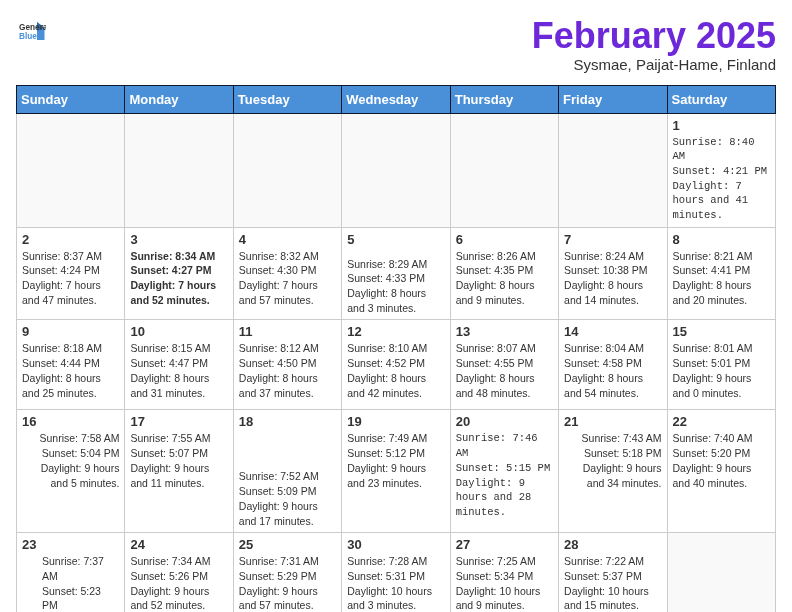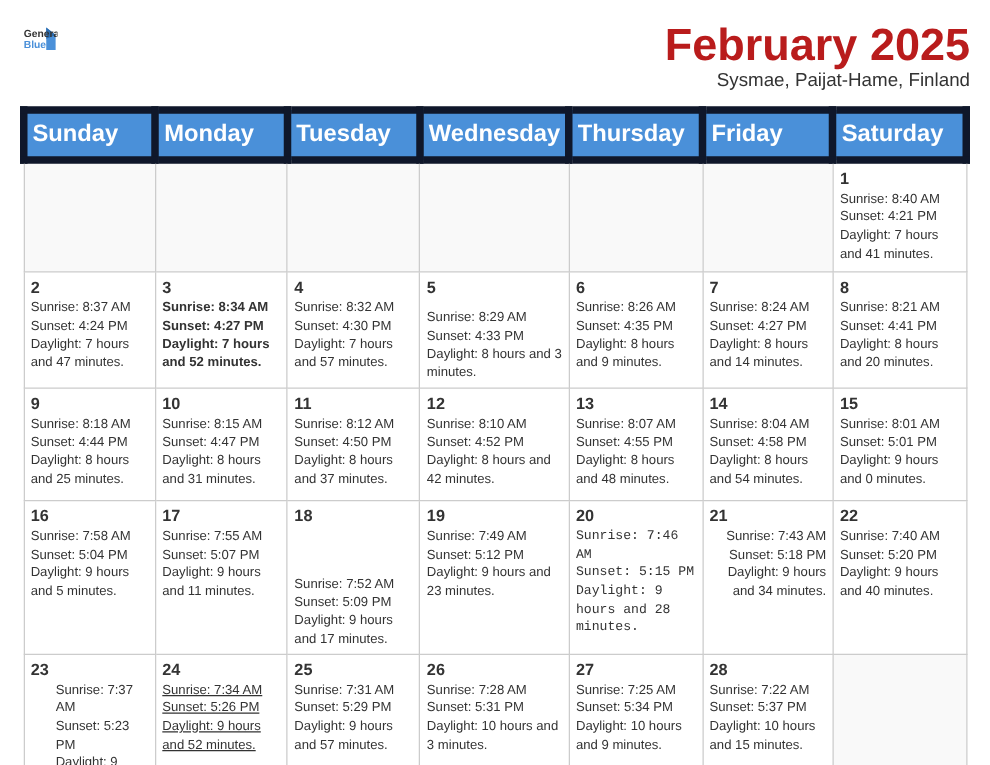--- a/index.html
+++ b/index.html
@@ -24,39 +24,39 @@
     .logo-icon {
       width: 30px;
       height: 30px;
     }
     .title-block {
       text-align: right;
     }
     .cal-title {
       font-size: 36px;
       font-weight: bold;
-      color: #b91c1c;
+      color: #6d28d9;
       line-height: 1.1;
     }
     .cal-subtitle {
       font-size: 15px;
       color: #333;
     }
     .calendar {
       width: 100%;
       border-collapse: collapse;
       font-size: 11px;
     }
     .calendar th {
       background: #4a90d9;
       color: #fff;
-      font-size: 19px;
+      font-size: 13px;
       font-weight: bold;
       padding: 6px 4px;
-      border: 6px solid #0f172a;
+      border: 1px solid #0f172a;
       text-align: left;
     }
     .calendar td {
       border: 1px solid #ccc;
       vertical-align: top;
       padding: 4px 5px;
       width: calc(100%/7);
       min-height: 80px;
       height: 90px;
       background: #fff;
@@ -114,21 +114,21 @@
   <tbody id="cal-body">
   <tr class="week-row">
         <td class="empty"></td>
         <td class="empty"></td>
         <td class="empty"></td>
         <td class="empty"></td>
         <td class="empty"></td>
         <td class="empty"></td>
         <td>
           <span class="day-num">1</span>
-          <div class="day-info" style="white-space: pre-line;">Sunrise: 8:40 AM
+          <div class="day-info" style="white-space: pre-line; font-family: Liberation Mono, monospace;">Sunrise: 8:40 AM
 Sunset: 4:21 PM
 Daylight: 7 hours and 41 minutes.</div>
         </td>
       </tr>
       <tr class="week-row">
         <td>
           <span class="day-num">2</span>
           <div class="day-info" style="white-space: pre-line;">Sunrise: 8:37 AM
 Sunset: 4:24 PM
 Daylight: 7 hours and 47 minutes.</div>
@@ -153,21 +153,21 @@
         </td>
         <td>
           <span class="day-num">6</span>
           <div class="day-info" style="white-space: pre-line;">Sunrise: 8:26 AM
 Sunset: 4:35 PM
 Daylight: 8 hours and 9 minutes.</div>
         </td>
         <td>
           <span class="day-num">7</span>
           <div class="day-info" style="white-space: pre-line;">Sunrise: 8:24 AM
-Sunset: 4:27 PM
+Sunset: 10:38 PM
 Daylight: 8 hours and 14 minutes.</div>
         </td>
         <td>
           <span class="day-num">8</span>
           <div class="day-info" style="white-space: pre-line;">Sunrise: 8:21 AM
 Sunset: 4:41 PM
 Daylight: 8 hours and 20 minutes.</div>
         </td>
       </tr>
       <tr class="week-row">
@@ -210,21 +210,21 @@
         <td>
           <span class="day-num">15</span>
           <div class="day-info" style="white-space: pre-line;">Sunrise: 8:01 AM
 Sunset: 5:01 PM
 Daylight: 9 hours and 0 minutes.</div>
         </td>
       </tr>
       <tr class="week-row">
         <td>
           <span class="day-num">16</span>
-          <div class="day-info" style="white-space: pre-line;">Sunrise: 7:58 AM
+          <div class="day-info" style="white-space: pre-line; text-align: right;">Sunrise: 7:58 AM
 Sunset: 5:04 PM
 Daylight: 9 hours and 5 minutes.</div>
         </td>
         <td>
           <span class="day-num">17</span>
           <div class="day-info" style="white-space: pre-line;">Sunrise: 7:55 AM
 Sunset: 5:07 PM
 Daylight: 9 hours and 11 minutes.</div>
         </td>
         <td>
@@ -260,32 +260,32 @@
       </tr>
       <tr class="week-row">
         <td>
           <span class="day-num">23</span>
           <div class="day-info" style="white-space: pre-line; margin-left: 20px;">Sunrise: 7:37 AM
 Sunset: 5:23 PM
 Daylight: 9 hours and 46 minutes.</div>
         </td>
         <td>
           <span class="day-num">24</span>
-          <div class="day-info" style="white-space: pre-line; text-decoration: underline;">Sunrise: 7:34 AM
+          <div class="day-info" style="white-space: pre-line;">Sunrise: 7:34 AM
 Sunset: 5:26 PM
 Daylight: 9 hours and 52 minutes.</div>
         </td>
         <td>
           <span class="day-num">25</span>
           <div class="day-info" style="white-space: pre-line;">Sunrise: 7:31 AM
 Sunset: 5:29 PM
 Daylight: 9 hours and 57 minutes.</div>
         </td>
         <td>
-          <span class="day-num">26</span>
+          <span class="day-num">30</span>
           <div class="day-info" style="white-space: pre-line;">Sunrise: 7:28 AM
 Sunset: 5:31 PM
 Daylight: 10 hours and 3 minutes.</div>
         </td>
         <td>
           <span class="day-num">27</span>
           <div class="day-info" style="white-space: pre-line;">Sunrise: 7:25 AM
 Sunset: 5:34 PM
 Daylight: 10 hours and 9 minutes.</div>
         </td>

